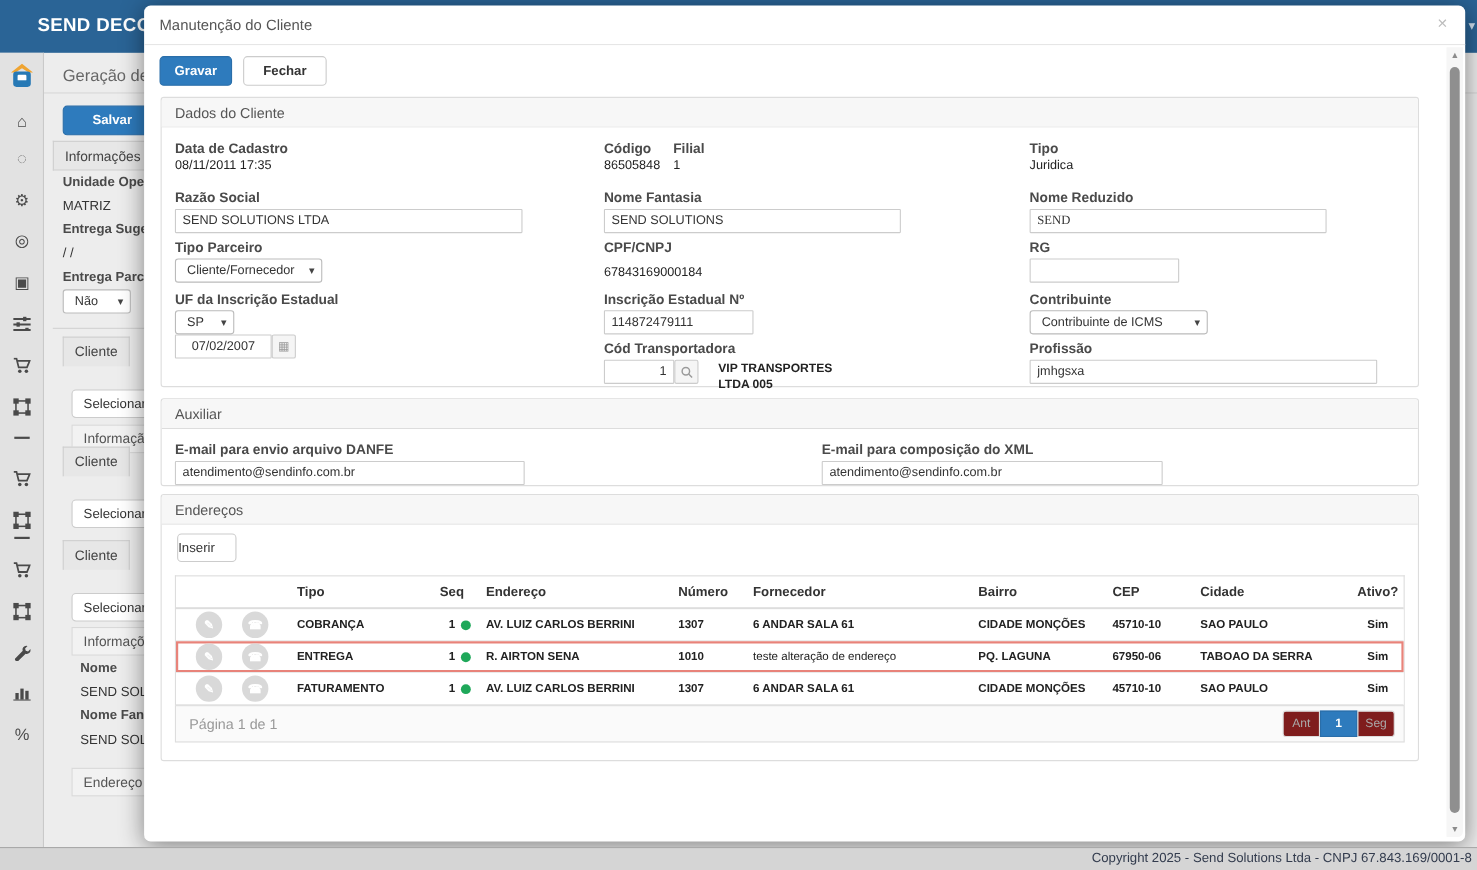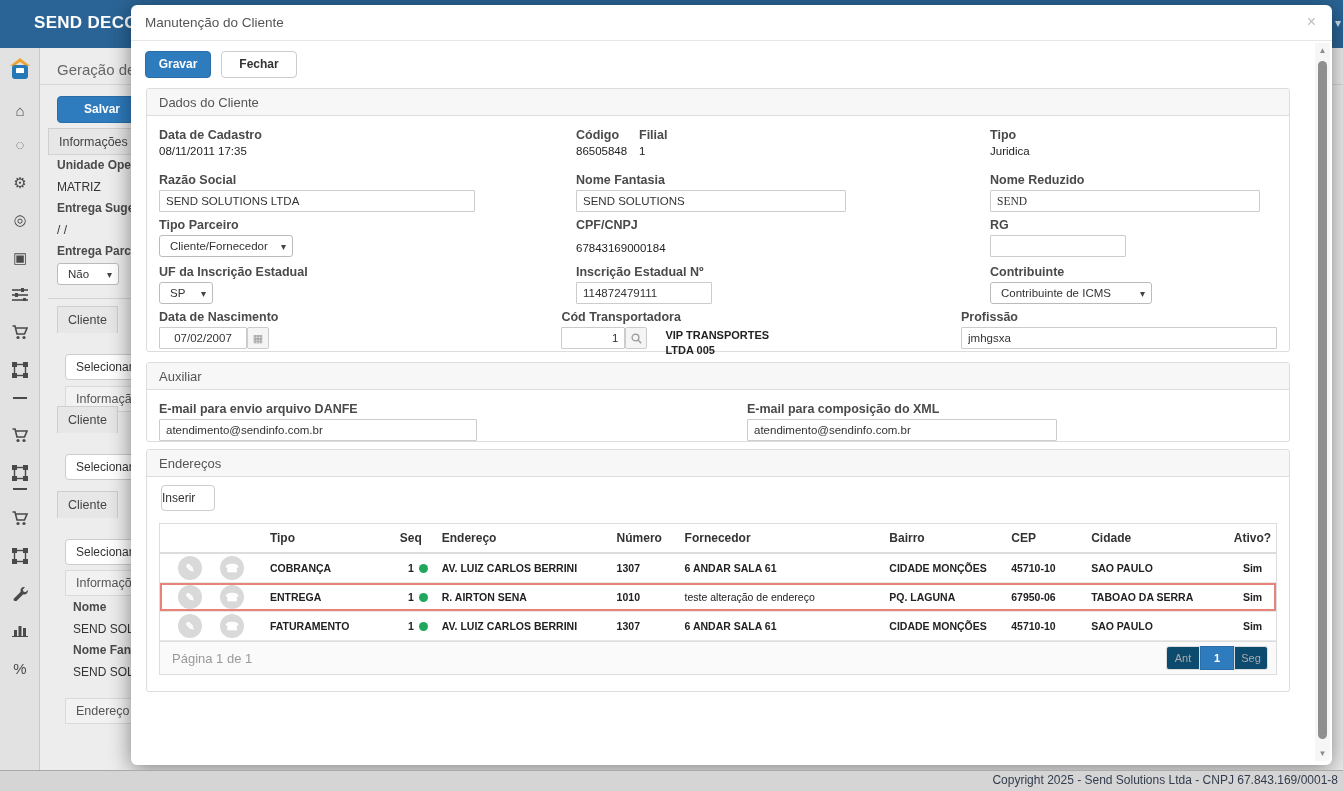--- a/index.html
+++ b/index.html
@@ -61,21 +61,21 @@
   .fs-legend { height:27px; background:#f7f7f7; border-bottom:1px solid #ddd; font-size:13px; color:#555; line-height:27px; padding-left:12px; border-radius:3px 3px 0 0; }
   .fs-body { padding:6px 12px 8px 12px; }
 
   .flabel { font-weight:bold; font-size:12.5px; color:#4a4a4a; margin:6px 0 3px; white-space:nowrap; }
   .fvalue { font-size:11.5px; color:#222; margin:3px 0 5px; white-space:nowrap; }
   .tinput { height:22px; border:1px solid #ccc; border-radius:1px; font-family:"Liberation Sans",sans-serif; font-size:11.5px; color:#333; padding:0 6px; background:#fff; }
   .sel { position:relative; height:22px; border:1px solid #bbb; border-radius:3px; background:#fff; font-size:11.5px; color:#333; line-height:20px; padding:0 28px 0 10px; display:inline-block; cursor:pointer; }
   .sel .sel-caret { position:absolute; right:6px; top:1px; font-size:10px; color:#444; }
   .mini-btn { width:22px; height:22px; border:1px solid #ccc; background:#f5f5f5; border-radius:2px; color:#9a9a9a; font-size:11px; text-align:center; line-height:20px; cursor:pointer; display:inline-flex; align-items:center; justify-content:center; }
 
-  .drow { display:flex;gap:27px; }
+  .drow { display:flex; }
   .dc1 { width:390px; }
   .dc2 { width:387px; }
   .dc3 { flex:1; }
   .inline-pair { display:flex; }
   .transp-wrap { display:flex; align-items:flex-start; }
   .transp-desc { font-size:11px; font-weight:bold; color:#222; margin-left:18px; width:120px; line-height:15px; margin-top:1px; }
 
   
   .aux-grid { display:flex; }
   .aux-c1 { width:588px; }
@@ -98,21 +98,21 @@
   .col-cep { width:80px; }
   .col-cidade { width:138px; }
   .col-ativo { width:47px; text-align:center; }
   .icon-circle { width:24px; height:24px; border-radius:50%; background:#d9d9d9; color:#fff; font-size:11px; display:flex; align-items:center; justify-content:center; cursor:pointer; }
   .green-dot { display:inline-block; width:9px; height:9px; border-radius:50%; background:#1fa85a; margin-left:5px; }
   .seq-num { width:14px; text-align:right; display:inline-block; }
 
   .pager-bar { height:34px; background:#fafafa; border:1px solid #ddd; border-top:1px solid #ddd; display:flex; align-items:center; justify-content:space-between; padding:0 8px 0 12px; }
   .pager-info { font-size:13px; color:#999; }
   .pager-btns { display:flex; }
-  .pg-btn { min-width:34px; height:24px; border:1px solid #ddd; background:#0c4a6e; color:#aaa; font-size:11px; text-align:center; line-height:22px; cursor:pointer; }
+  .pg-btn { min-width:34px; height:24px; border:1px solid #ddd; background:#7f1d1d; color:#aaa; font-size:11px; text-align:center; line-height:22px; cursor:pointer; }
   .pg-btn.first { border-radius:3px 0 0 3px; }
   .pg-btn.last { border-radius:0 3px 3px 0; }
   .pg-btn.active { background:#2e7bbd; border-color:#2a6ea9; color:#fff; font-weight:bold; }
 </style>
 </head>
 <body>
 
 <div class="app-header">
   <span class="brand">SEND DECOR</span>
   <span class="header-caret">▾</span>
@@ -337,21 +337,20 @@
           <div class="flabel">Contribuinte</div>
           <div class="sel" style="width:162px">
             <span>Contribuinte de ICMS</span>
             <span class="sel-caret">▾</span>
           </div>
         </div>
       </div>
 
       <div class="drow">
         <div class="dc1">
-          <div class="flabel">Data de Nascimento</div>
           <div style="display:flex">
             <input class="tinput" style="width: 88px; text-align: center;" value="07/02/2007">
             <div class="mini-btn">▦</div>
           </div>
         </div>
         <div class="dc2">
           <div class="flabel">Cód Transportadora</div>
           <div class="transp-wrap">
             <input class="tinput" style="width: 64px; text-align: right;" value="1">
             <div class="mini-btn">

